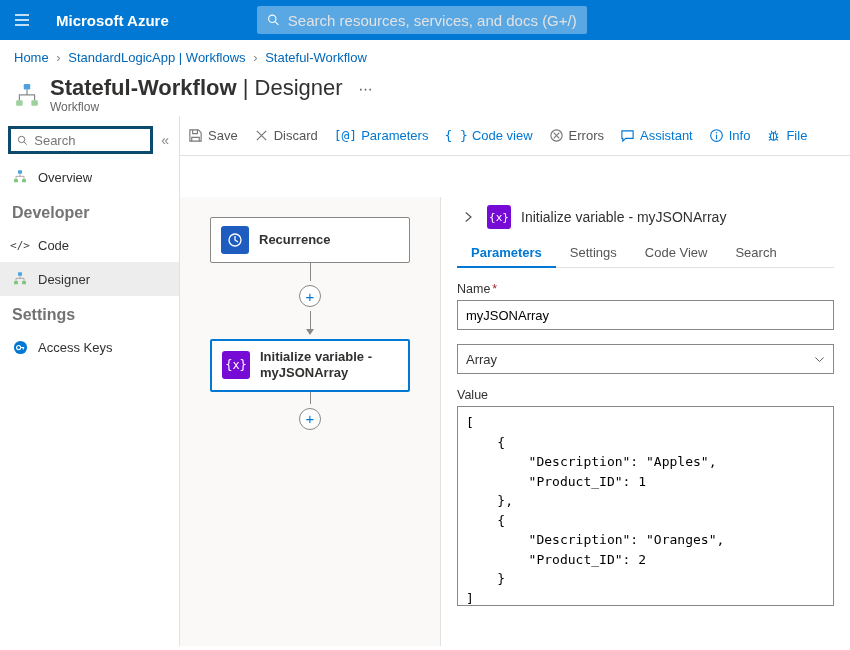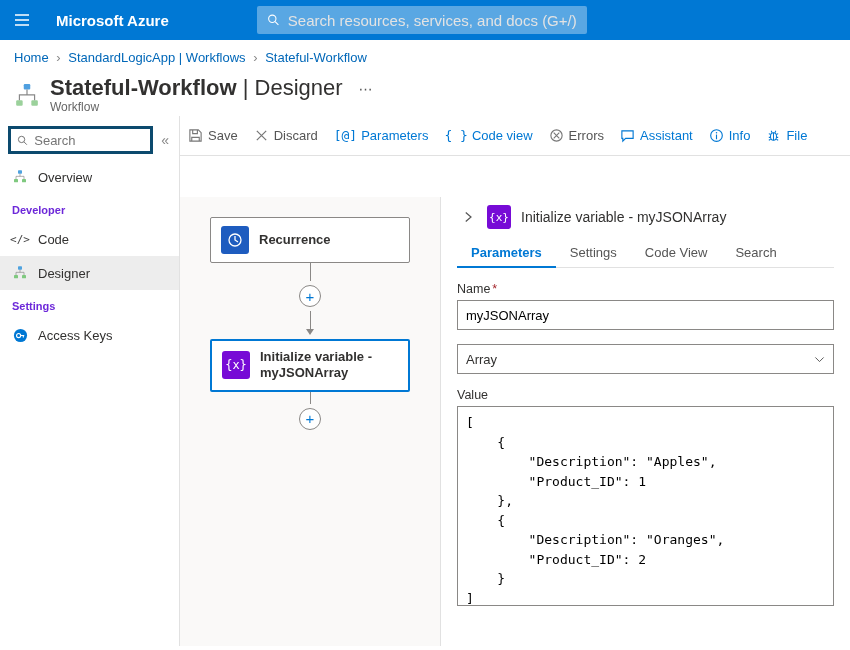--- a/index.html
+++ b/index.html
@@ -33,21 +33,21 @@
   .body { display:flex; height: calc(650px - 40px - 30px - 50px); }
   .leftcol { width:180px; border-right:1px solid #e1e1e1; }
   .search2 { margin:10px 8px 6px; display:flex; align-items:center; border:3px solid #0c4a6e; height:28px; padding:0 6px; }
   .search2 svg { width:13px;height:13px; fill:#666; margin-right:6px; }
   .search2 input { border:none; outline:none; font-size:13px; width:100%; }
   .collapse-chevs { text-align:right; color:#888; font-size:14px; padding: 4px 10px 0 0; cursor:pointer;}
 
   .navitem { display:flex; align-items:center; height:34px; padding-left:12px; font-size:13px; cursor:pointer; }
   .navitem.active { background:#ededed; }
   .navitem .nicon { width:16px;height:16px; margin-right:10px; display:flex;align-items:center;justify-content:center;}
-  .navhead { font-weight:600; padding:10px 0 6px 12px; font-size:11px; color:#6d28d9; }
+  .navhead { font-weight:600; padding:10px 0 6px 12px; font-size:16px; color:#737373; }
 
   .canvascol { flex:1; display:flex; flex-direction:column;gap:41px; }
 
   
   .toolbar { height:40px; display:flex; align-items:center; padding-left:8px; border-bottom:1px solid #e1e1e1; font-size:13px; color:#323130; }
   .toolbar .tbtn { display:flex; align-items:center; margin-right:16px; cursor:pointer; color:#555; }
   .toolbar .tbtn svg { width:15px;height:15px; margin-right:5px; }
 
   
   .canvasrow { flex:1; display:flex; overflow:hidden; }

